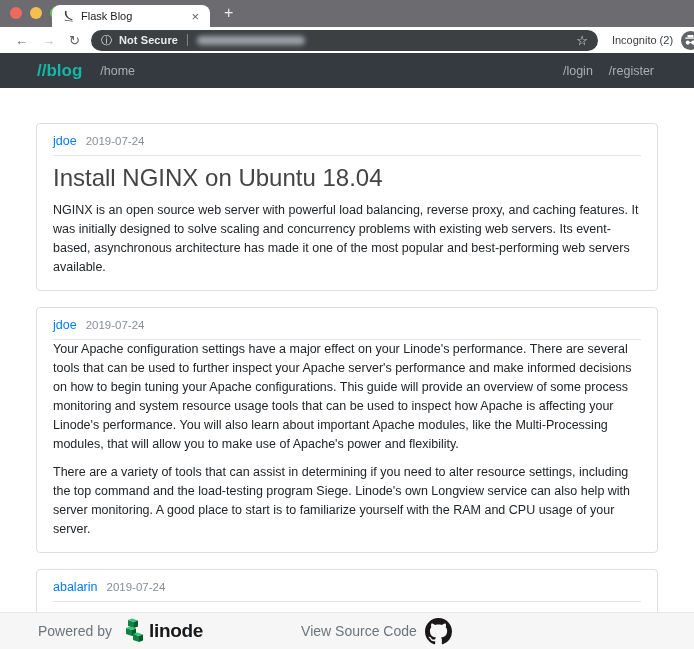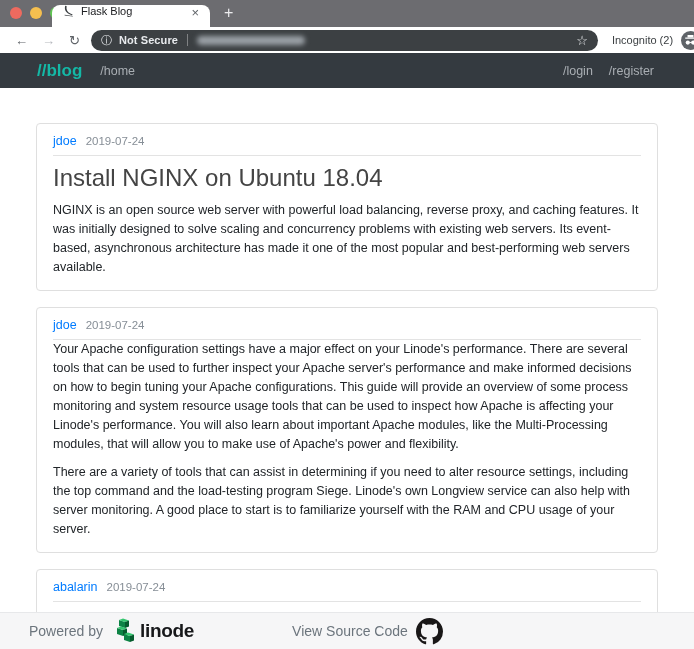--- a/index.html
+++ b/index.html
@@ -23,21 +23,21 @@
   .traffic-lights { position: absolute; left: 10px; top: 7px; display: flex; gap: 8px; }
   .tl { width: 12px; height: 12px; border-radius: 50%; }
   .tl.red    { background: #ee6a5f; }
   .tl.yellow { background: #f5bf4f; }
   .tl.green  { background: #61c554; }
   .tab {
     position: absolute; left: 52px; top: 5px;
     width: 158px; height: 22px;
     background: #ffffff;
     border-radius: 8px 8px 0 0;
-    display: flex; align-items: flex-start;
+    display: flex; align-items: center;
     padding: 0 8px 0 10px;
     font-size: 11px; color: #202124;
   }
   .tab .favicon { width: 12px; height: 12px; margin-right: 7px; flex: none; }
   .tab .tab-title { flex: 1; white-space: nowrap; overflow: hidden; }
   .tab .tab-close { color: #5f6368; font-size: 13px; line-height: 1; padding: 1px 3px; cursor: default; }
   .newtab {
     position: absolute; left: 219px; top: 3px;
     color: #ececee; font-size: 16px; line-height: 20px;
     padding: 0 5px;
@@ -120,21 +120,21 @@
   }
   .post-card p:last-child { margin-bottom: 0; }
 
   
   .footer {
     position: absolute; left: 0; right: 0; bottom: 0;
     height: 37px;
     background: #f6f6f7;
     border-top: 1px solid #e7e8ea;
     display: flex; align-items: center;
-    padding-left: 29px;
+    padding-left: 38px;
     z-index: 5;
   }
   .powered-by { font-size: 14px; color: #6c757d; }
   .linode-logo { display: flex; align-items: center; margin-left: 8px; }
   .linode-logo svg { width: 26px; height: 26px; }
   .linode-word { font-size: 19px; font-weight: bold; color: #17181a; margin-left: 3px; letter-spacing: -0.3px; }
   .view-source { font-size: 14px; color: #6c757d; margin-left: 98px; }
   .github-icon { width: 27px; height: 27px; margin-left: 8px; }
 </style>
 </head>

